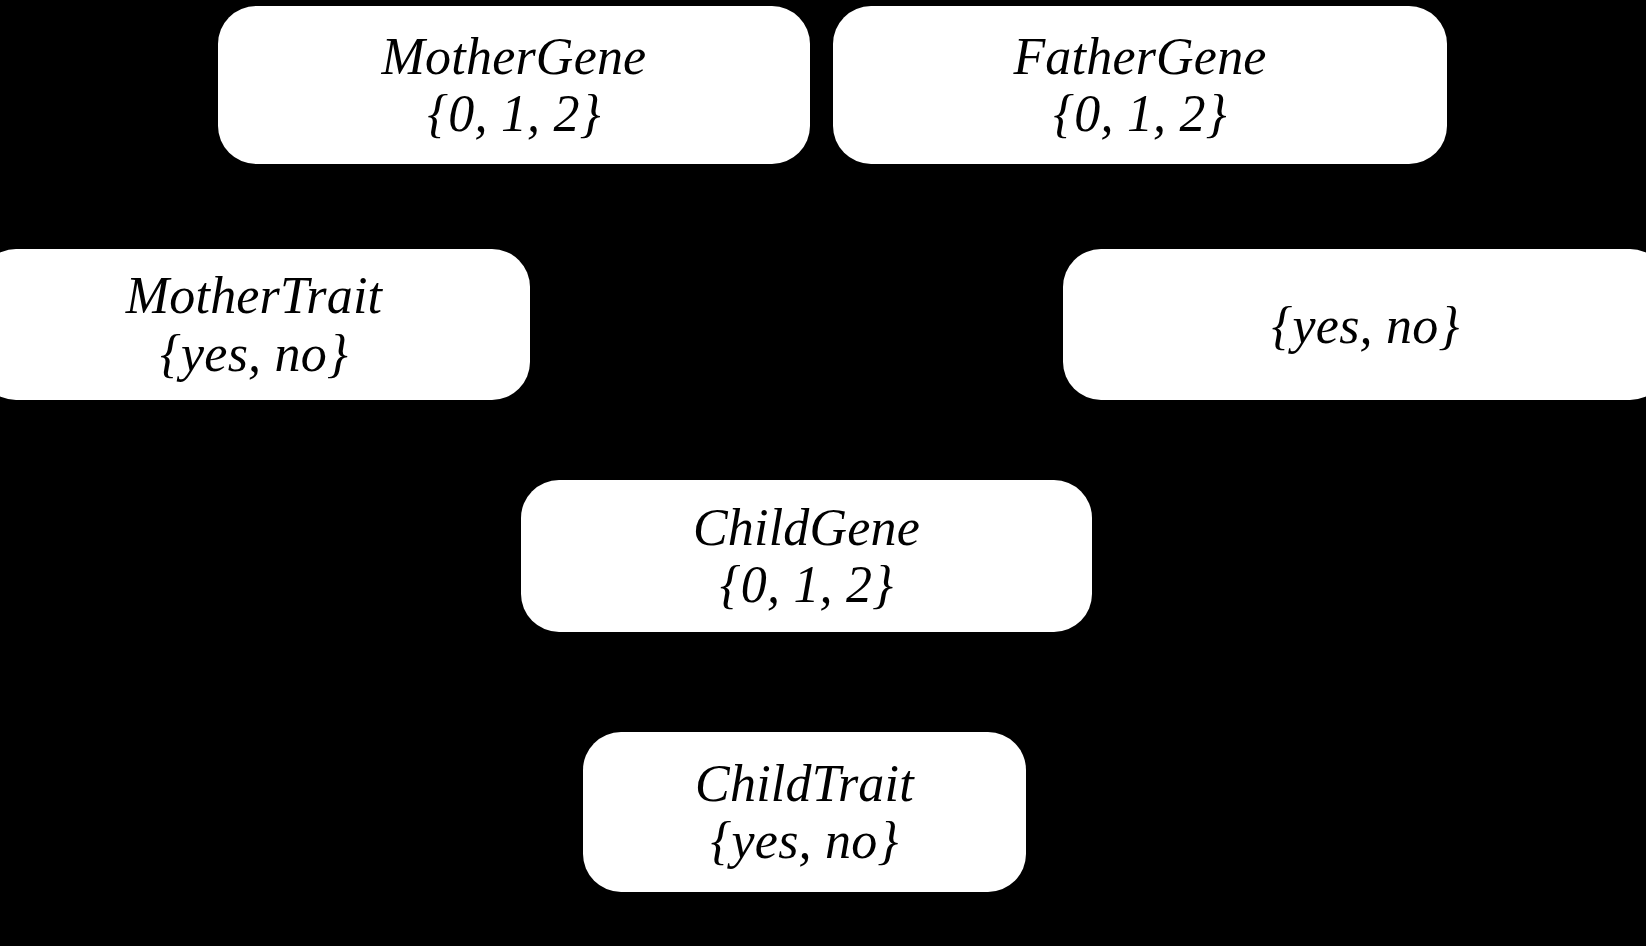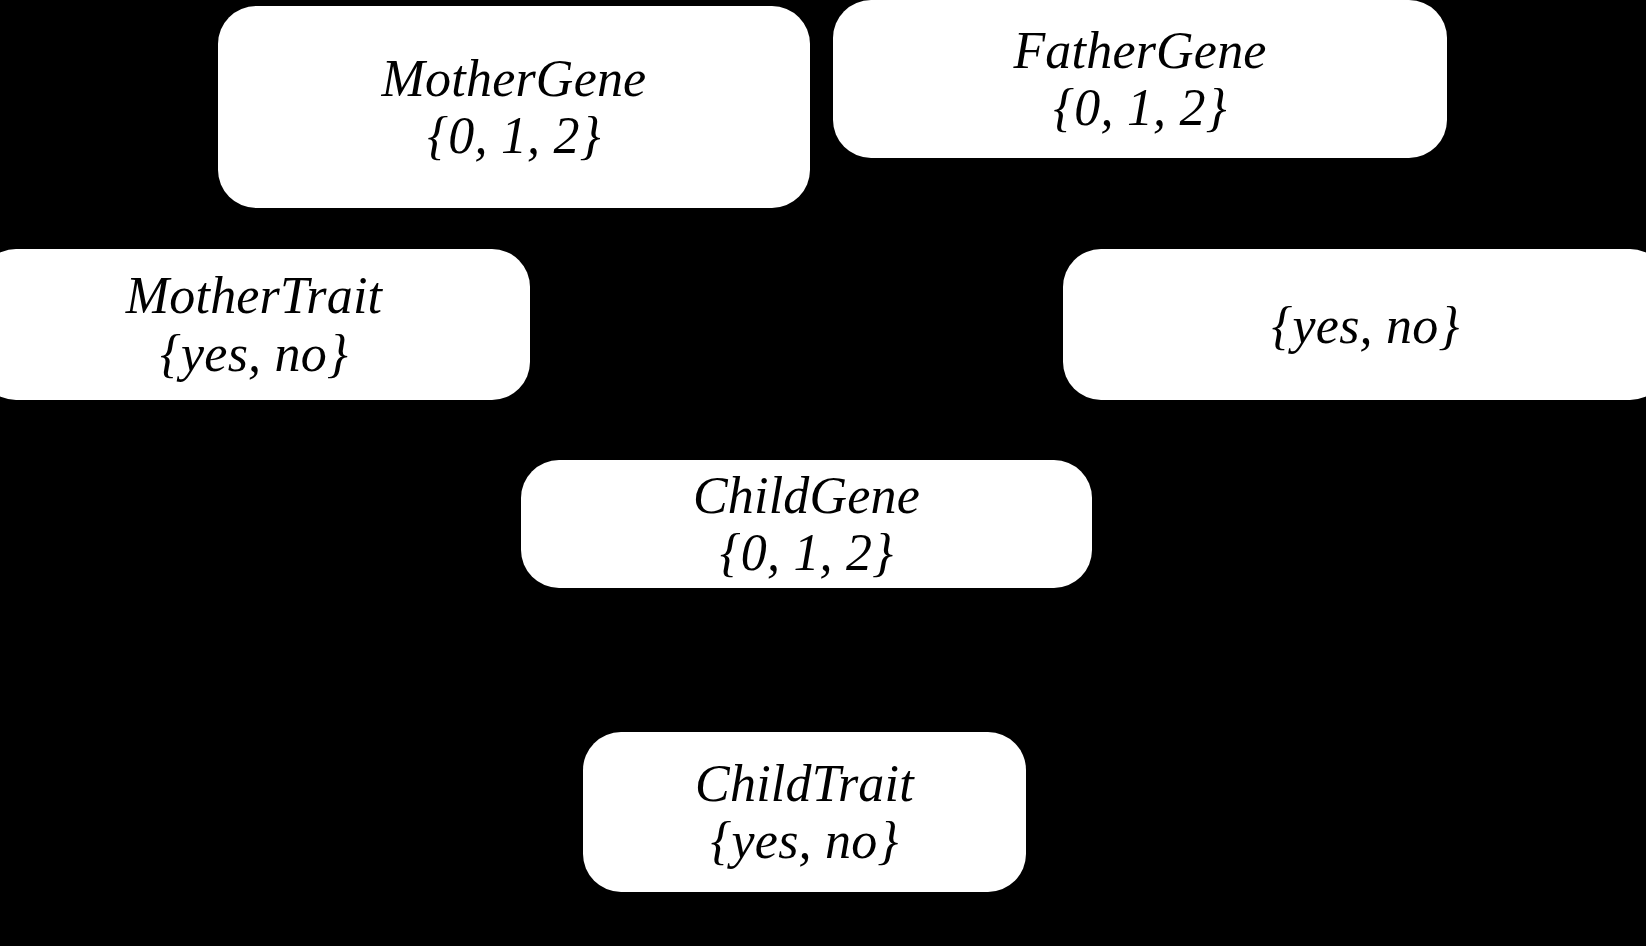--- a/index.html
+++ b/index.html
@@ -42,25 +42,25 @@
   }
   .node-domain {
     font-size: 52px;
     font-style: italic;
     white-space: nowrap;
     letter-spacing: 0.2px;
     margin-top: 2px;
   }
 
   
-  #node-mother-gene  { left: 218px;  top: 6px;   width: 592px; height: 202px; }
-  #node-father-gene  { left: 833px;  top: 0;   width: 614px; height: 158px; }
+  #node-mother-gene  { left: 218px;  top: 6px;   width: 592px; height: 158px; }
+  #node-father-gene  { left: 833px;  top: 6px;   width: 614px; height: 158px; }
   #node-mother-trait { left: -22px;  top: 249px; width: 552px; height: 151px; }
   #node-father-trait { left: 1063px; top: 249px; width: 605px; height: 151px; }
-  #node-child-gene   { left: 521px;  top: 460px; width: 571px; height: 128px; }
+  #node-child-gene   { left: 521px;  top: 480px; width: 571px; height: 152px; }
   #node-child-trait  { left: 583px;  top: 732px; width: 443px; height: 160px; }
 </style>
 </head>
 <body>
 
 <div id="canvas">
 
   <div class="node" id="node-mother-gene">
     <div class="node-label">MotherGene</div>
     <div class="node-domain">{0, 1, 2}</div>

